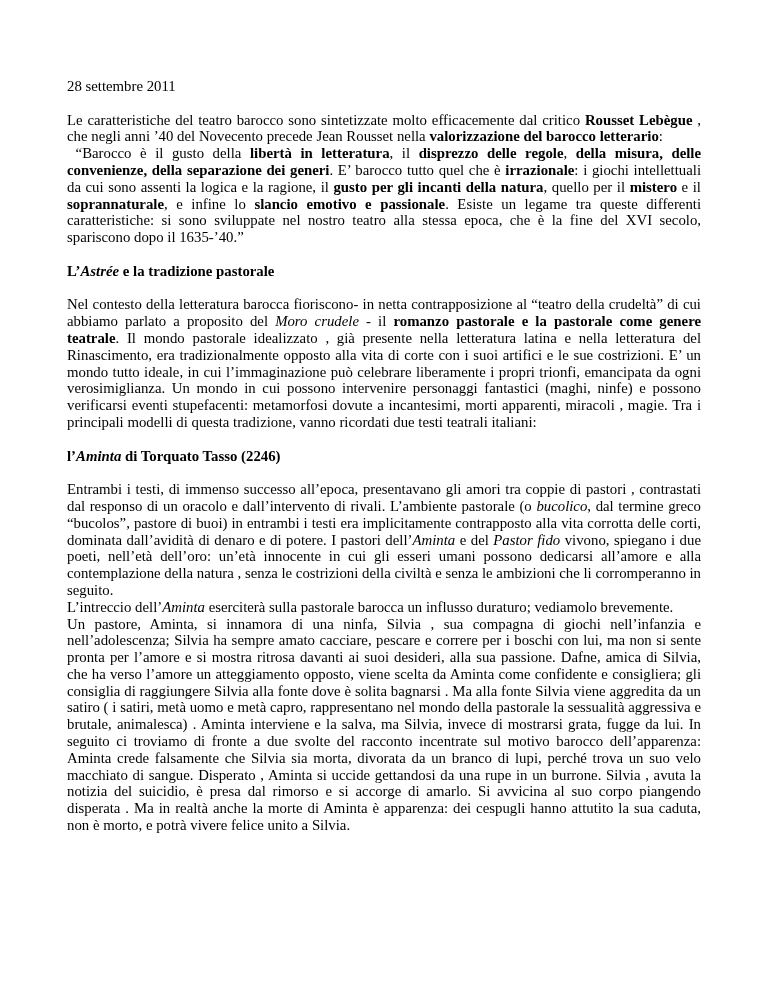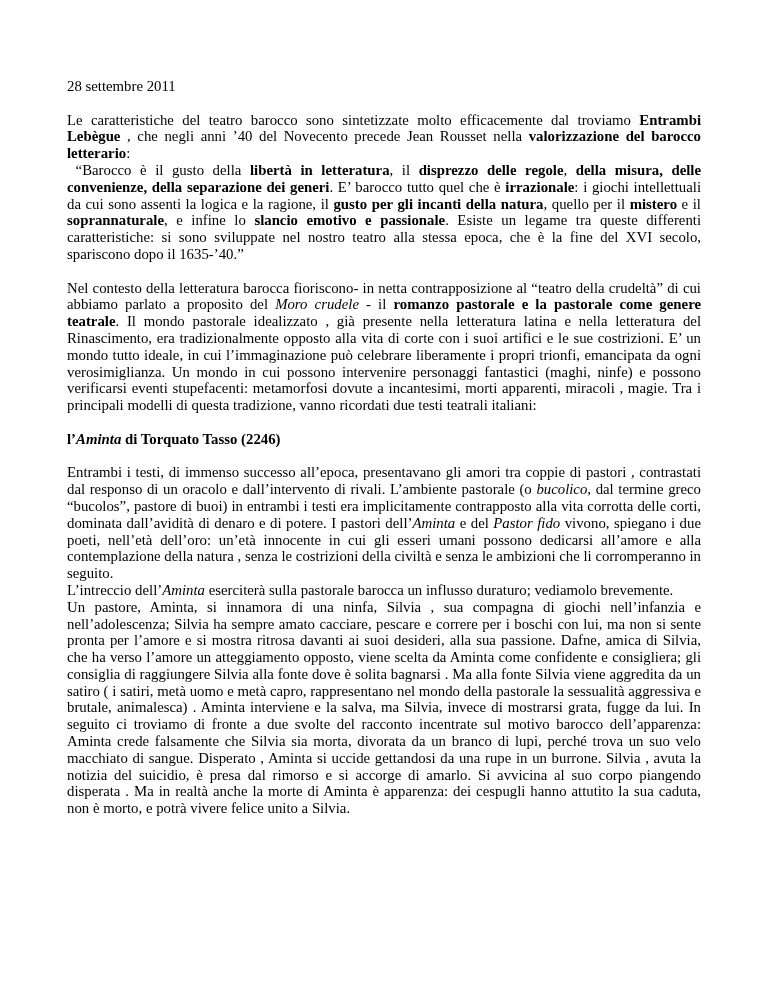--- a/index.html
+++ b/index.html
@@ -21,20 +21,21 @@
   p.para { text-align: justify; }
   p.mt { margin-top: 16.8px; }
   .b { font-weight: bold; }
   .i { font-style: italic; }
 </style>
 </head>
 <body>
 
 <div class="page">
   <p class="line">28 settembre 2011</p>
-  <p class="para mt"><span>Le caratteristiche del teatro barocco sono sintetizzate molto efficacemente dal troviamo </span><span class="b">Entrambi Lebègue</span><span> , che  negli anni ’40 del Novecento precede Jean Rousset nella </span><span class="b">valorizzazione del barocco letterario</span><span>:</span></p>
+  <p class="para mt"><span>Le caratteristiche del teatro barocco sono sintetizzate molto efficacemente dal critico </span><span class="b">Rousset Lebègue</span><span> , che  negli anni ’40 del Novecento precede Jean Rousset nella </span><span class="b">valorizzazione del barocco letterario</span><span>:</span></p>
   <p class="para"><span>&nbsp;“Barocco è il gusto della </span><span class="b">libertà in letteratura</span><span>, il </span><span class="b">disprezzo delle regole</span><span>, </span><span class="b">della misura, delle convenienze, della separazione dei generi</span><span>. E’ barocco tutto quel che è </span><span class="b">irrazionale</span><span>: i giochi intellettuali da cui sono assenti la logica e la ragione, il </span><span class="b">gusto  per gli incanti della natura</span><span>, quello per il </span><span class="b">mistero</span><span> e il </span><span class="b">soprannaturale</span><span>, e infine lo </span><span class="b">slancio emotivo e passionale</span><span>. Esiste un legame tra queste differenti caratteristiche: si sono sviluppate nel nostro teatro alla stessa epoca, che è la fine del XVI secolo, spariscono dopo il 1635-’40.”</span></p>
+  <p class="para mt"><span class="b">L’</span><span class="b i">Astrée</span><span class="b">  e la tradizione pastorale</span></p>
   <p class="para mt"><span>Nel contesto della letteratura barocca fioriscono- in netta contrapposizione al “teatro della crudeltà” di cui abbiamo parlato a proposito del </span><span class="i">Moro crudele</span><span> -  il </span><span class="b">romanzo pastorale e la pastorale come genere teatrale</span><span>. Il mondo pastorale idealizzato , già presente nella letteratura latina e nella letteratura del Rinascimento, era tradizionalmente opposto alla vita di corte con i suoi artifici e le sue costrizioni. E’ un mondo  tutto ideale, in cui l’immaginazione può celebrare liberamente i propri trionfi, emancipata da ogni verosimiglianza. Un mondo in cui possono intervenire personaggi fantastici (maghi, ninfe) e possono verificarsi eventi stupefacenti: metamorfosi dovute a incantesimi, morti apparenti, miracoli , magie. Tra i principali modelli di questa tradizione, vanno ricordati due testi teatrali italiani:</span></p>
   <p class="para mt"><span class="b">l’</span><span class="b i">Aminta</span><span class="b">  di Torquato Tasso (2246)</span></p>
   <p class="para mt"><span>Entrambi i testi, di immenso successo all’epoca, presentavano gli amori  tra coppie di pastori , contrastati dal responso di un oracolo e dall’intervento di rivali. L’ambiente pastorale  (o </span><span class="i">bucolico</span><span>, dal termine greco “bucolos”, pastore di buoi)  in entrambi i testi era implicitamente contrapposto alla vita corrotta delle corti, dominata dall’avidità di denaro e di potere. I pastori dell’</span><span class="i">Aminta</span><span> e del </span><span class="i">Pastor fido</span><span> vivono, spiegano i due poeti, nell’età dell’oro: un’età innocente in cui gli esseri umani possono dedicarsi all’amore e alla contemplazione della natura , senza le costrizioni della civiltà e senza le ambizioni che li corromperanno in seguito.</span></p>
   <p class="para"><span>L’intreccio dell’</span><span class="i">Aminta</span><span>  eserciterà sulla pastorale barocca un influsso duraturo; vediamolo brevemente.</span></p>
   <p class="para"><span>Un pastore, Aminta, si innamora di una ninfa, Silvia , sua compagna di giochi nell’infanzia e nell’adolescenza; Silvia ha sempre amato cacciare, pescare e correre per i boschi con lui, ma non si sente pronta per l’amore e si mostra ritrosa davanti  ai suoi desideri, alla sua passione. Dafne, amica di Silvia, che ha verso l’amore un atteggiamento opposto, viene scelta da Aminta come confidente e consigliera; gli consiglia di raggiungere Silvia alla fonte dove è solita bagnarsi . Ma alla fonte Silvia viene aggredita da un satiro ( i satiri, metà uomo e metà capro, rappresentano nel mondo della pastorale la sessualità aggressiva e brutale, animalesca) . Aminta interviene e la salva, ma Silvia, invece di mostrarsi grata, fugge da lui. In seguito  ci troviamo di fronte a due svolte del racconto incentrate sul  motivo barocco dell’apparenza: Aminta crede falsamente che Silvia sia morta, divorata da un branco di lupi, perché trova un suo velo macchiato di sangue.  Disperato , Aminta si uccide gettandosi da una rupe in un burrone. Silvia , avuta la notizia del suicidio, è presa dal rimorso e si accorge di amarlo. Si avvicina al suo corpo piangendo disperata  . Ma in realtà anche la morte di Aminta è apparenza: dei cespugli hanno attutito la sua caduta, non è morto, e potrà vivere felice unito a Silvia.</span></p>
 </div>
 
 </body></html>

